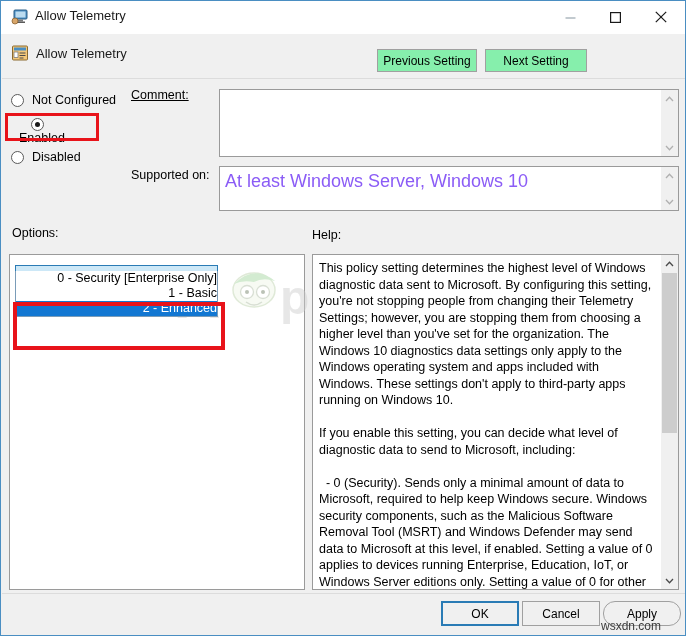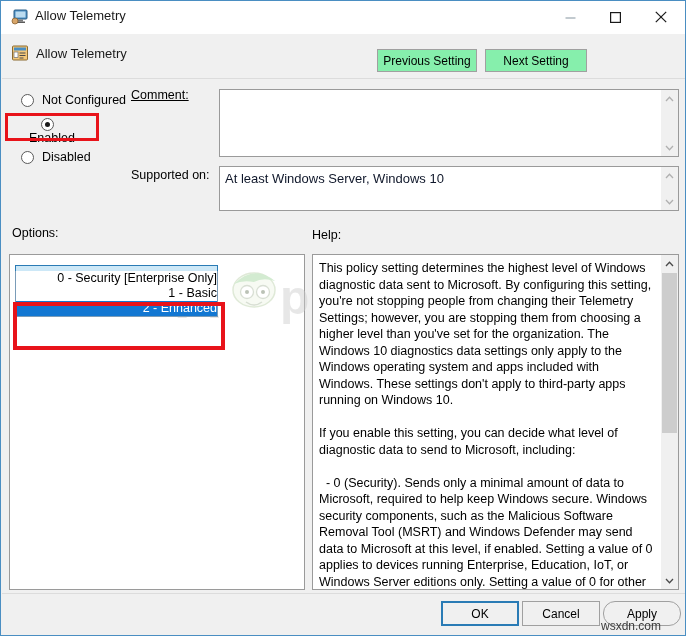--- a/index.html
+++ b/index.html
@@ -95,21 +95,21 @@
     color: #000;
     cursor: default;
     padding: 0;
   }
   #btn-prev { left: 376px; width: 100px; }
   #btn-next { left: 484px; width: 102px; }
 
   
   .radio-row {
     position: absolute;
-    left: 20px;
+    left: 10px;
     height: 20px;
     display: flex;
     align-items: center;
   }
   #radio-notconfigured { top: 89px; }
   #radio-enabled { top: 117px; flex-direction: column; }
   #radio-disabled { top: 146px; }
   .radio-mark {
     width: 13px; height: 13px;
     border-radius: 50%;
@@ -207,22 +207,22 @@
     left: 218px; top: 165px;
     width: 460px; height: 45px;
     background: #ffffff;
     border: 1px solid #9a9a9a;
     box-sizing: border-box;
   }
   #supported-text {
     position: absolute;
     left: 5px; top: 4px;
     width: 430px;
-    font-size: 13px;
-    color: #0f172a;
+    font-size: 18px;
+    color: #8b5cf6;
   }
 
   
   #label-options {
     position: absolute;
     left: 11px; top: 225px;
     font-size: 12.5px;
   }
   #label-help {
     position: absolute;

